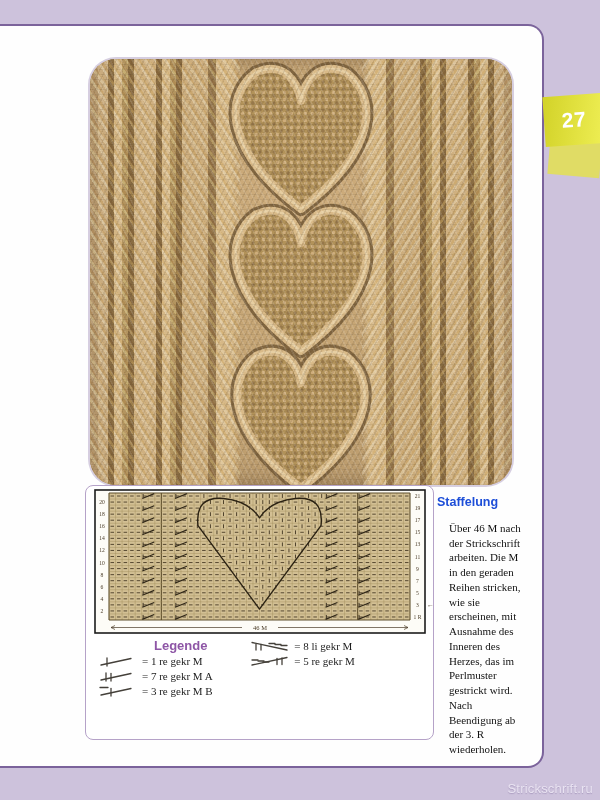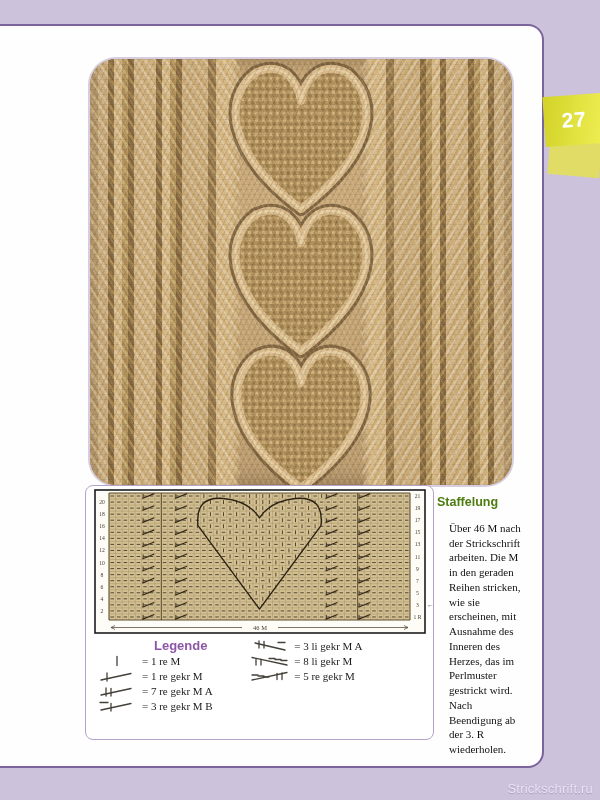--- a/index.html
+++ b/index.html
@@ -60,21 +60,21 @@
   .legend-title{
     font-weight:bold;font-size:13px;color:#8e56a6;
     margin-left:58px;height:15px;line-height:15px;
   }
   .lrow{display:flex;align-items:center;height:15px;}
   .lglyph{width:46px;display:flex;justify-content:flex-end;padding-right:4px;box-sizing:border-box;}
   .llabel{font-family:"Liberation Serif",serif;font-size:11px;color:#1d1d1d;white-space:nowrap;}
   
   .staffelung{position:absolute;left:437px;top:469px;width:103px;}
   .staffelung h3{
-    margin:0 0 2px 0;font-size:12.5px;color:#4d7c0f;font-weight:bold;
+    margin:0 0 2px 0;font-size:12.5px;color:#1d4ed8;font-weight:bold;
     font-family:"Liberation Sans",sans-serif;
   }
   .staffelung p{
     margin:12px;font-family:"Liberation Serif",serif;font-size:11px;
     line-height:1.34;color:#111;
   }
   
   .tab2{
     position:absolute;left:549px;top:136px;width:52px;height:40px;
     background:#e3e150;opacity:.85;transform:rotate(5deg);
@@ -1319,28 +1319,20 @@
           <g>
             <line x1="17" y1="138.5" x2="148" y2="138.5" stroke="#4a3c28" stroke-width="0.7"></line>
             <line x1="184" y1="138.5" x2="314" y2="138.5" stroke="#4a3c28" stroke-width="0.7"></line>
             <path d="M21 136.5 L17 138.5 L21 140.5 M310 136.5 L314 138.5 L310 140.5" fill="none" stroke="#4a3c28" stroke-width="0.7"></path>
             <text x="166" y="141" font-size="6.5" font-family="Liberation Serif,serif" fill="#4a3c28" text-anchor="middle">46 M</text>
           </g>
         </svg></div>
     <div class="legend">
       <div class="legend-col lc-left" id="legend-left">
         <div class="legend-title">Legende</div>
-      <div class="lrow">
-            <span class="lglyph">
-              <svg width="40" height="14" viewBox="0 0 40 14">
-                <line x1="19" y1="2.5" x2="19" y2="11.5" stroke="#44403a" stroke-width="1.3" stroke-linecap="round"></line>
-              </svg>
-            </span>
-            <span class="llabel">= 1 re M</span>
-          </div>
           <div class="lrow">
             <span class="lglyph">
               <svg width="40" height="14" viewBox="0 0 40 14">
                 <line x1="3" y1="11" x2="33" y2="4.5" stroke="#44403a" stroke-width="1.3" stroke-linecap="round"></line>
                 <line x1="9" y1="4" x2="9" y2="12" stroke="#44403a" stroke-width="1.3" stroke-linecap="round"></line>
               </svg>
             </span>
             <span class="llabel">= 1 re gekr M</span>
           </div>
           <div class="lrow">
@@ -1358,31 +1350,20 @@
               <svg width="40" height="14" viewBox="0 0 40 14">
                 <line x1="3" y1="11" x2="33" y2="4.5" stroke="#44403a" stroke-width="1.3" stroke-linecap="round"></line>
                 <line x1="13" y1="4.5" x2="13" y2="12" stroke="#44403a" stroke-width="1.3" stroke-linecap="round"></line>
                 <line x1="2" y1="3.5" x2="10" y2="3.5" stroke="#44403a" stroke-width="1.3" stroke-linecap="round"></line>
               </svg>
             </span>
             <span class="llabel">= 3 re gekr M B</span>
           </div>
         </div>
       <div class="legend-col lc-right" id="legend-right">
-          <div class="lrow">
-            <span class="lglyph">
-              <svg width="40" height="14" viewBox="0 0 40 14">
-                <line x1="5" y1="4" x2="35" y2="11" stroke="#44403a" stroke-width="1.3" stroke-linecap="round"></line>
-                <line x1="9" y1="2" x2="9" y2="9" stroke="#44403a" stroke-width="1.3" stroke-linecap="round"></line>
-                <line x1="14" y1="2.5" x2="14" y2="9" stroke="#44403a" stroke-width="1.3" stroke-linecap="round"></line>
-                <line x1="28" y1="3.5" x2="35" y2="3.5" stroke="#44403a" stroke-width="1.3" stroke-linecap="round"></line>
-              </svg>
-            </span>
-            <span class="llabel">= 3 li gekr M A</span>
-          </div>
           <div class="lrow">
             <span class="lglyph">
               <svg width="40" height="14" viewBox="0 0 40 14">
                 <line x1="2" y1="3.5" x2="37" y2="11" stroke="#44403a" stroke-width="1.3" stroke-linecap="round"></line>
                 <line x1="6" y1="5" x2="6" y2="11" stroke="#44403a" stroke-width="1.3" stroke-linecap="round"></line>
                 <line x1="11" y1="5.5" x2="11" y2="11" stroke="#44403a" stroke-width="1.3" stroke-linecap="round"></line>
                 <line x1="19" y1="4.5" x2="25" y2="4.5" stroke="#44403a" stroke-width="1.3" stroke-linecap="round"></line>
                 <line x1="25" y1="5.5" x2="31" y2="5.5" stroke="#44403a" stroke-width="1.3" stroke-linecap="round"></line>
                 <line x1="31" y1="6.5" x2="37" y2="6.5" stroke="#44403a" stroke-width="1.3" stroke-linecap="round"></line>
               </svg>

